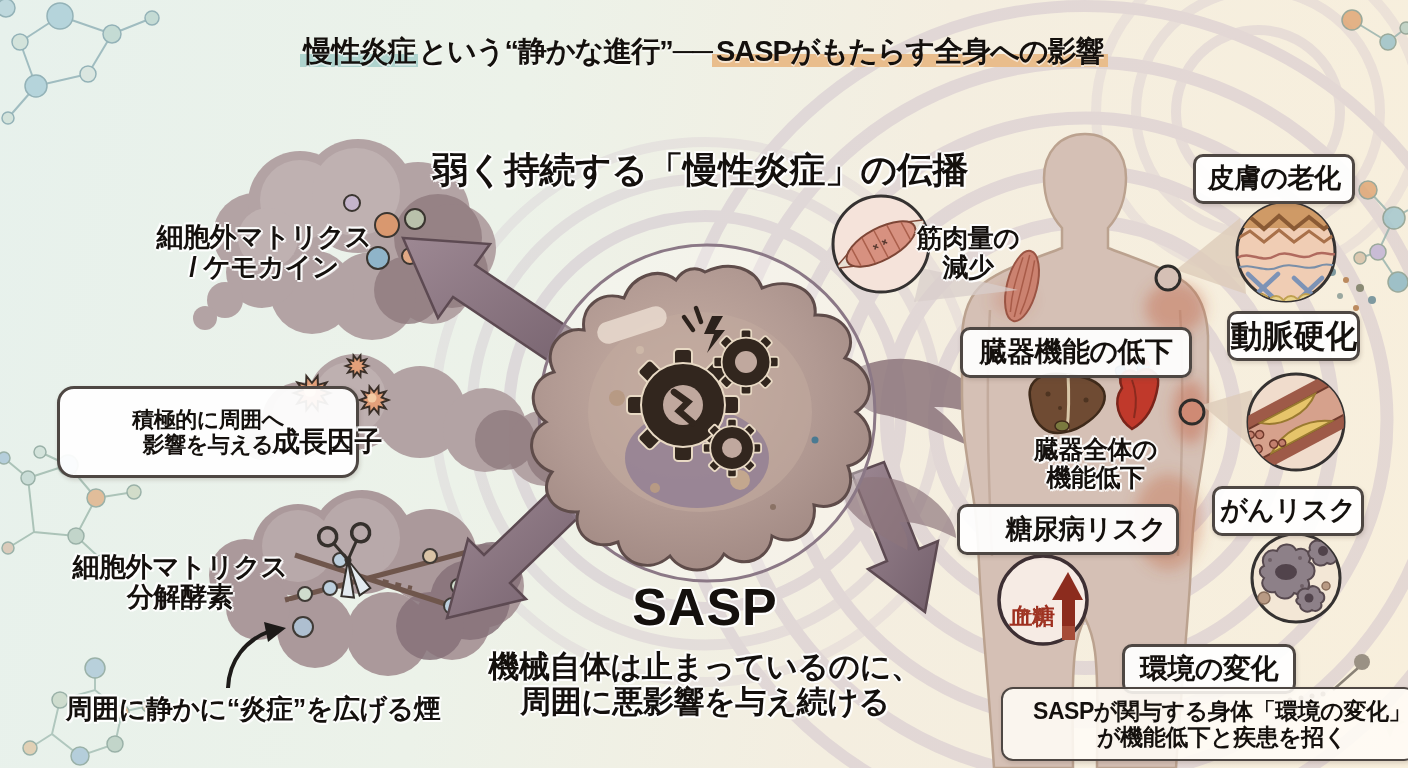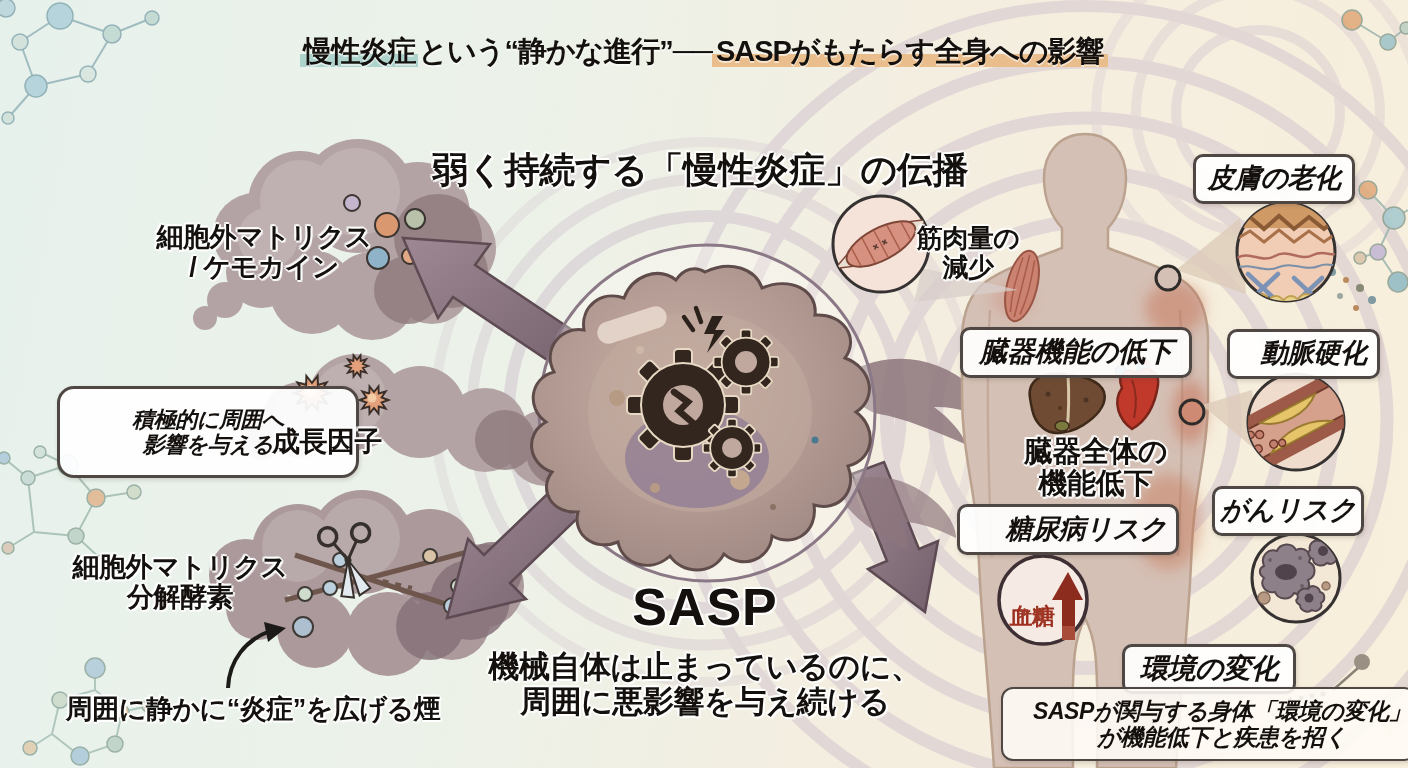--- a/index.html
+++ b/index.html
@@ -14,21 +14,20 @@
     letter-spacing:-0.5px;
     text-shadow:2px 0 0 rgba(255,255,255,.85),-2px 0 0 rgba(255,255,255,.85),
                 0 2px 0 rgba(255,255,255,.85),0 -2px 0 rgba(255,255,255,.85),
                 2px 2px 0 rgba(255,255,255,.7),-2px -2px 0 rgba(255,255,255,.7);
   }
   .wbox{
     position:absolute;background:rgba(255,255,255,.93);border:3px solid #4e4743;border-radius:10px;
     display:flex;flex-direction:column;align-items:center;justify-content:center;
     font-weight:900;color:#14100d;text-align:center;line-height:1.15;letter-spacing:-0.5px;
     box-shadow:1px 2px 4px rgba(90,70,60,.2);
-    font-style:italic;
   }
   #title{
     position:absolute;left:0;top:34px;width:1408px;text-align:center;
     font-size:29px;font-weight:900;letter-spacing:-1px;line-height:1.2;white-space:nowrap;
     text-shadow:0 2px 0 rgba(255,255,255,.6);
   }
   #title .hl-teal{background:linear-gradient(transparent 58%, #aed3cd 58%);padding:0 3px;}
   #title .hl-orange{background:linear-gradient(transparent 58%, #e9bd8c 58%);padding:0 4px;}
   .two-line span{display:block;}
   #blood-sugar-main{color:#9e2f1f;text-shadow:none;}
@@ -520,33 +519,33 @@
   <span>周囲に悪影響を与え続ける</span>
 </div>
 
 <div class="lbl two-line" style="left:903px;top:224px;width:130px;font-size:26px;">
   <span>筋肉量の</span>
   <span>減少</span>
 </div>
 
 <div class="wbox" style="left:960px;top:327px;width:226px;height:45px;font-size:28px;">臓器機能の低下</div>
 
-<div class="lbl two-line" style="left:1018px;top:435px;width:155px;font-size:29px;">
+<div class="lbl two-line" style="left:1018px;top:435px;width:155px;font-size:25px;">
   <span>臓器全体の</span>
   <span>機能低下</span>
 </div>
 
 <div class="wbox" style="left:957px;top:504px;width:180px;height:45px;font-size:27px;padding-left:36px;">糖尿病リスク</div>
 
 <div class="lbl" id="blood-sugar-main" style="left:1003px;top:584px;width:58px;font-size:23px;margin-top:20px;">血糖</div>
 <div class="lbl" id="blood-sugar-sub" style="left:1003px;top:608px;width:58px;font-size:15px;">耂質</div>
 
 <div class="wbox" style="left:1193px;top:154px;width:156px;height:44px;font-size:27px;">皮膚の老化</div>
 
-<div class="wbox" style="left:1227px;top:329px;width:127px;height:44px;font-size:27px;padding-left:20px;">動脈硬化</div>
+<div class="wbox" style="left:1227px;top:311px;width:127px;height:44px;font-size:32px;">動脈硬化</div>
 
 <div class="wbox" style="left:1212px;top:486px;width:146px;height:44px;font-size:27px;">がんリスク</div>
 
 <div class="wbox" style="left:1122px;top:644px;width:168px;height:44px;font-size:28px;">環境の変化</div>
 
 <div class="wbox" style="left:1001px;top:687px;width:384px;height:70px;font-size:23px;border-radius:12px;border-width:2.5px;background:rgba(255,252,246,.88);padding-left:27px;">
   <span>SASPが関与する身体「環境の変化」</span>
   <span>が機能低下と疾患を招く</span>
 </div>
 

